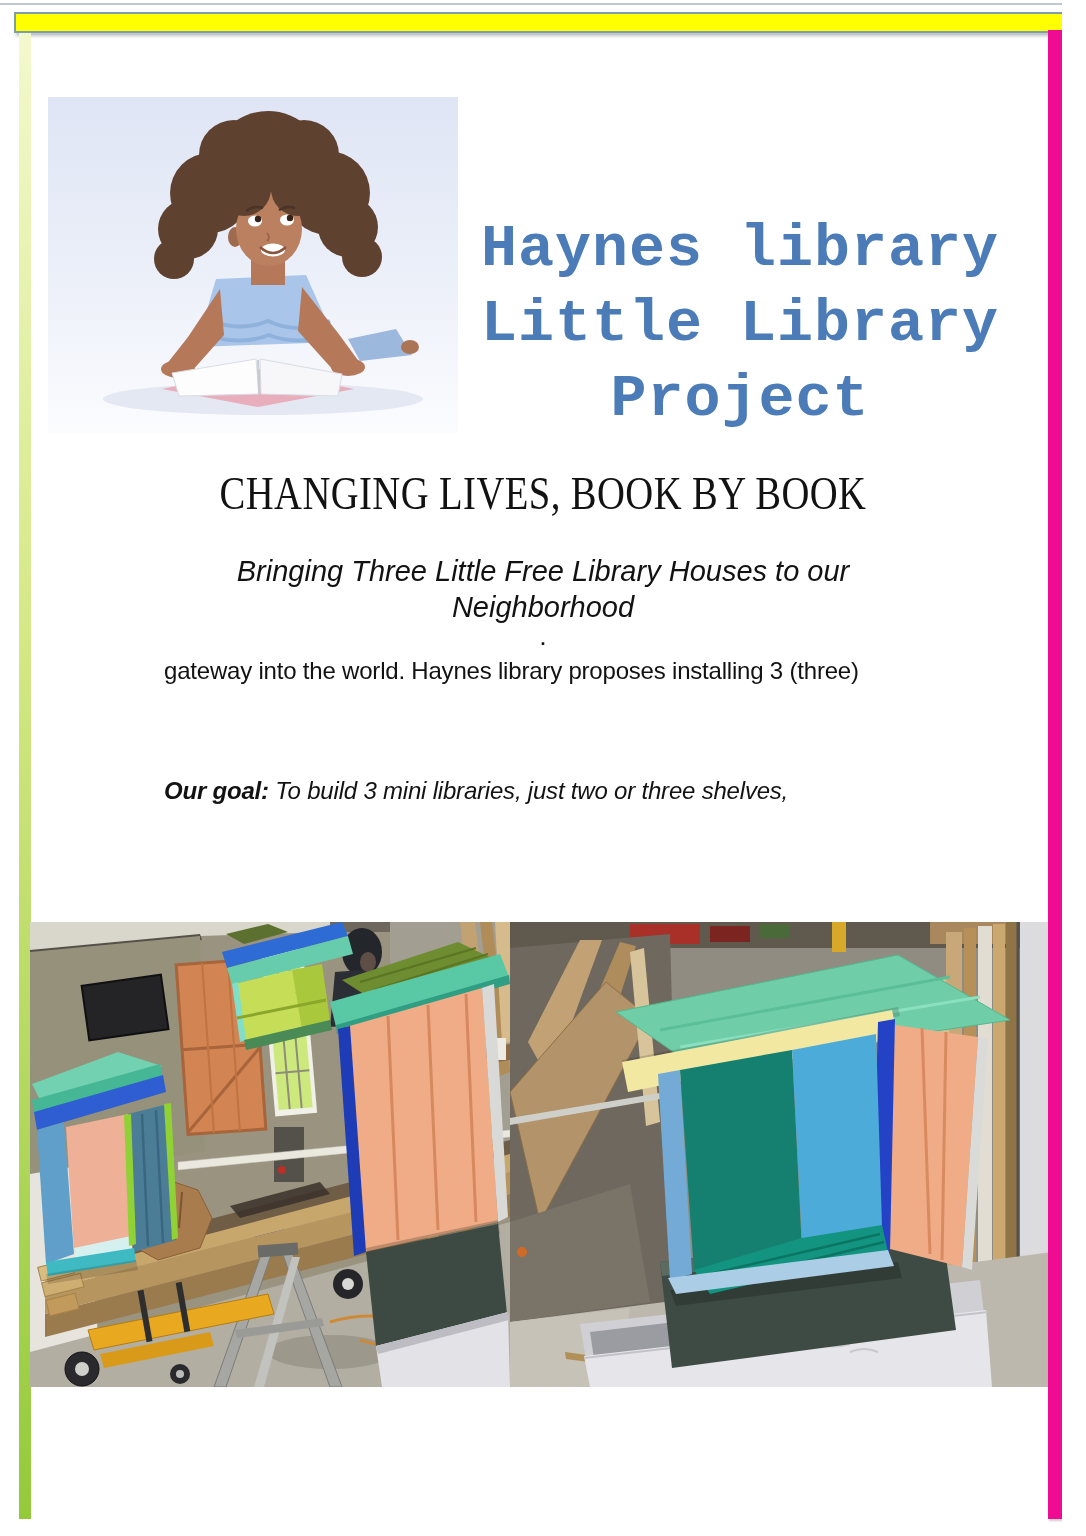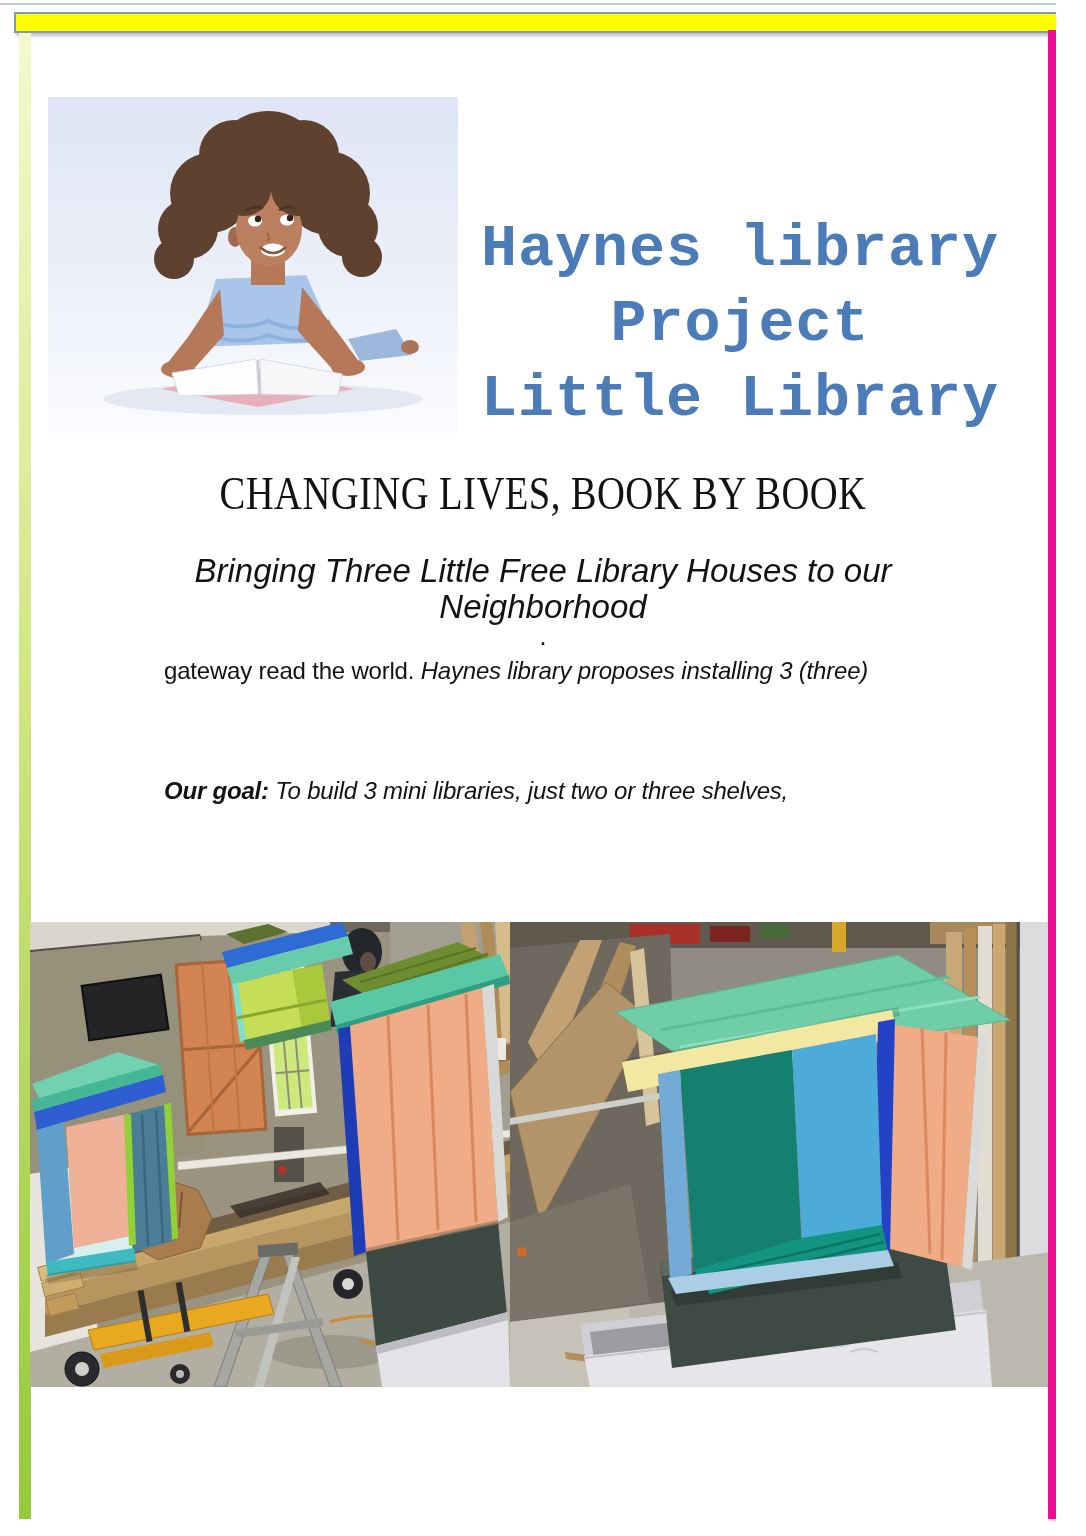--- a/index.html
+++ b/index.html
@@ -1,18 +1,18 @@
 <!DOCTYPE html>
 <html style="--top-bar-color: #ffff00; --top-bar-border: #7f9dad; --left-stripe-top: #f3f9cd; --left-stripe-bottom: #94ca3a; --right-stripe-color: #ee0c92; --title-color: #4c7cb8; --text-color: #121212;"><head>
 <meta charset="utf-8">
 <style>
   html,body{margin:0;padding:0;background:#ffffff;}
   .page{
     position:relative;width:1056px;height:1536px;background:#ffffff;
-    overflow:hidden;font-family:"Liberation Sans",sans-serif;color:var(--text-color,#111);
+    overflow:hidden;font-family:"Liberation Sans",sans-serif;color:var(--text-color,#111);padding-left:6px;
   }
   .top-line{position:absolute;left:0;top:3px;width:1086px;height:2px;background:#c2c8d1;}
   .top-bar{
     position:absolute;left:14px;top:12px;width:1046px;height:17px;
     background:var(--top-bar-color,#ffff00);
     border:2px solid var(--top-bar-border,#7f9dad);
     box-shadow:2px 3px 3px rgba(60,80,90,.35);
   }
   .left-stripe{
     position:absolute;left:19px;top:33px;width:12px;height:1486px;
@@ -29,30 +29,30 @@
     font-family:"Liberation Mono","DejaVu Sans Mono",monospace;font-weight:bold;
     font-size:60px;line-height:75px;letter-spacing:1px;color:var(--title-color,#4c7cb8);
   }
   .headline{
     position:absolute;left:33px;top:468px;width:1020px;text-align:center;
     font-family:"Liberation Serif","DejaVu Serif",serif;font-size:46px;line-height:52px;
     transform:scaleX(.84);transform-origin:50% 50%;letter-spacing:.5px;white-space:nowrap;
   }
   .subtitle{
     position:absolute;left:163px;top:553px;width:760px;text-align:center;
-    font-style:italic;font-size:33px;line-height:36px;
+    font-style:italic;font-size:29px;line-height:36px;
   }
   .lone-dot{
     position:absolute;left:163px;top:630px;width:760px;text-align:center;
     font-weight:bold;font-size:18px;line-height:18px;
   }
   .intro-para{position:absolute;left:164px;top:655px;font-size:24px;line-height:31px;letter-spacing:-.2px;}
   .goal-para{position:absolute;left:164px;top:775px;font-size:24px;line-height:31px;letter-spacing:-.2px;font-style:italic;}
   .para-line{white-space:nowrap;}
-  .it{font-style:italic;margin-top:6px;}
+  .it{margin-top:6px;}
   .bold-it{font-style:italic;font-weight:bold;}
   .photo{position:absolute;top:922px;height:465px;}
   .photo-left{left:30px;width:480px;}
   .photo-right{left:510px;width:542px;}
   svg{display:block;}
 </style>
 </head>
 <body>
 
 <div class="page">
@@ -120,35 +120,35 @@
       <path d="M231,113 q8,-5 16,-2" stroke="#4a3426" stroke-width="2.5" fill="none"></path>
       <path d="M219,136 q4,5 0,8" stroke="#9a654a" stroke-width="2" fill="none"></path>
 
       <ellipse cx="225" cy="153" rx="12" ry="6.5" fill="#ffffff"></ellipse>
       <path d="M212,150 q13,12 26,0" stroke="#8a5440" stroke-width="2.5" fill="none"></path>
     </svg>
   </div>
 
   <div class="doc-title">
     <div>Haynes library</div>
+    <div>Little Library</div>
     <div>Project</div>
-    <div>Little Library</div>
   </div>
 
   <div class="headline">CHANGING LIVES, BOOK BY BOOK</div>
 
   <div class="subtitle">
     <div class="para-line">Bringing Three Little Free Library Houses to our</div>
     <div class="para-line">Neighborhood</div>
   </div>
 
   <div class="lone-dot">.</div>
 
   <div class="intro-para">
-    <div class="para-line"><span>gateway read the world. </span><span class="it">Haynes library proposes installing 3 (three)</span></div>
+    <div class="para-line"><span>gateway into the world. </span><span class="it">Haynes library proposes installing 3 (three)</span></div>
   </div>
 
   <div class="goal-para">
     <div class="para-line"><span class="bold-it">Our goal: </span><span>To build 3 mini libraries, just two or three shelves,</span></div>
   </div>
 
   <div class="photo photo-left">
     <svg width="480" height="465" viewBox="0 0 480 465" preserveAspectRatio="none">
       <rect x="0" y="0" width="480" height="465" fill="#99937f"></rect>
 

